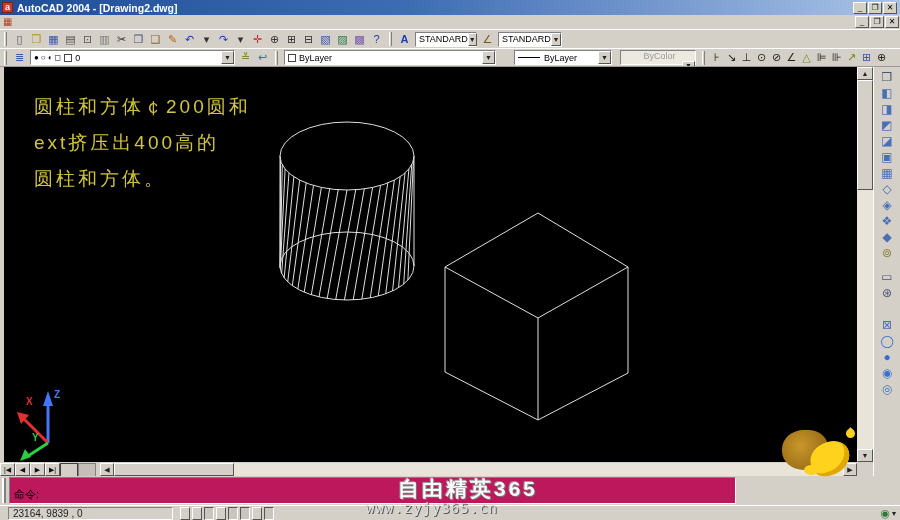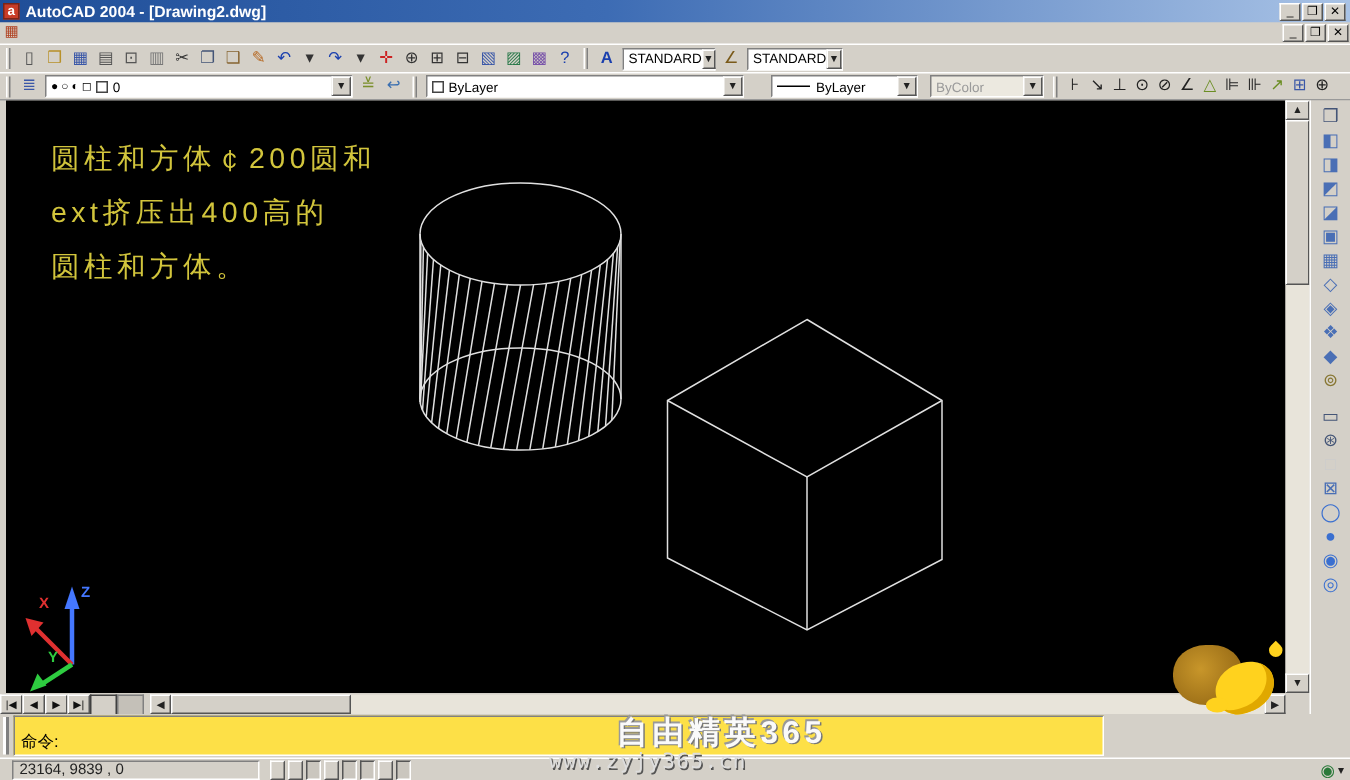--- a/index.html
+++ b/index.html
@@ -32,21 +32,21 @@
   .grip{width:3px;height:14px;border-left:1px solid #fff;border-right:1px solid #808080;margin:0 4px;flex:none;}
   .iconstrip{display:flex;align-items:center;}
   .tbicon{width:17px;height:16px;display:flex;align-items:center;justify-content:center;
     font-size:11px;color:#222;flex:none;cursor:default;}
   .tbicon i{font-style:normal;line-height:1;}
   .combo{height:15px;background:#fff;border:1px solid;border-color:#808080 #fff #fff #808080;
     display:flex;align-items:center;font-size:9px;font-family:"DejaVu Sans Mono","Liberation Mono",monospace;
     padding-left:3px;margin:0 2px;flex:none;color:#000;}
   .combo .dd{margin-left:auto;width:13px;height:13px;background:#d4d0c8;border:1px solid;
     border-color:#fff #555 #555 #fff;font-size:7px;display:flex;align-items:center;justify-content:center;color:#222;}
-  .combo.disabled{background:#ece9e0;color:#9a9a9a;}
+  .combo.disabled{background:#ece9e0;color:#9a9a9a;flex-direction:column;}
   .swatch{width:8px;height:8px;background:#fff;border:1px solid #444;margin-right:3px;flex:none;}
   .ltline{width:22px;border-top:1px solid #000;margin-right:4px;flex:none;}
   .minis{display:flex;align-items:center;gap:2px;margin-right:3px;}
   .minis i{font-style:normal;font-size:8px;line-height:1;}
 
   
   .canvas{position:absolute;left:4px;top:67px;width:853px;height:395px;background:#000;overflow:hidden;}
   .annot{position:absolute;left:30px;top:22px;line-height:36px;font-size:19px;letter-spacing:3px;
     font-family:"DejaVu Sans Mono","Liberation Mono",monospace;white-space:nowrap;}
   .wiresvg{position:absolute;left:0;top:0;}
@@ -74,40 +74,40 @@
   .tab.active{background:#d4d0c8;font-weight:bold;border-color:#404040;}
   .hscroll{flex:1;height:13px;background:#e8e4da;display:flex;align-items:center;margin-left:4px;}
   .hscroll .sarrow{height:13px;width:14px;}
   .hthumb{width:120px;height:13px;background:#d4d0c8;border:1px solid;border-color:#fff #555 #555 #fff;}
   .htrack{flex:1;height:13px;}
 
   
   .cmdwin{position:absolute;left:0;top:476px;width:900px;height:29px;background:#d4d0c8;}
   .cmdgrip{position:absolute;left:2px;top:2px;width:4px;height:25px;
     border-left:2px solid #fff;border-right:2px solid #808080;}
-  .cmdinner{position:absolute;left:9px;top:1px;width:727px;height:27px;background:#fde047;
+  .cmdinner{position:absolute;left:9px;top:1px;width:727px;height:27px;background:#be185d;
     border:1px solid;border-color:#808080 #fff #fff #808080;display:flex;align-items:flex-end;
     padding:1px 4px;font-size:11px;color:#000;}
 
   
   .statusbar{position:absolute;left:0;top:505px;width:900px;height:15px;background:#d4d0c8;
     display:flex;align-items:center;border-top:1px solid #fff;}
   .coords{width:165px;height:13px;border:1px solid;border-color:#808080 #fff #fff #808080;
     padding:0 4px;font-size:10px;color:#222;margin-left:8px;display:flex;align-items:center;flex:none;}
   .toggles{display:flex;margin-left:5px;}
   .toggle{height:13px;padding:0 4px;margin-left:2px;border:1px solid;border-color:#fff #555 #555 #fff;
     font-size:10px;display:flex;align-items:center;white-space:nowrap;color:#000;}
   .toggle.pressed{border-color:#555 #fff #fff #555;background:#cac6be;}
   .statusspacer{flex:1;}
   .commicon{font-size:11px;color:#2a7a3a;margin-right:2px;}
   .statusdd{font-size:8px;color:#222;margin-right:4px;}
 
   
   .wm{position:absolute;left:366px;top:477px;z-index:60;pointer-events:none;}
-  .wm1{font-size:21px;font-weight:bold;letter-spacing:3px;margin-left:45px;color:#fafafa;
+  .wm1{font-size:21px;font-weight:bold;letter-spacing:3px;margin-left:32px;color:#fafafa;
     text-shadow:1px 1px 0 #777,-1px -1px 0 #999;line-height:1.1;}
   .wm2{font-size:14px;font-family:"DejaVu Sans Mono","Liberation Mono",monospace;color:#ddd;
     text-shadow:1px 1px 0 #555;letter-spacing:1px;line-height:1.2;}
   .mascot{position:absolute;left:778px;top:427px;width:85px;height:52px;z-index:55;pointer-events:none;}
   .mane{position:absolute;left:4px;top:3px;width:46px;height:40px;border-radius:50% 45% 55% 50%;
     background:radial-gradient(circle at 40% 40%,#c8962a,#8a5f10);}
   .mbody{position:absolute;left:32px;top:15px;width:40px;height:33px;background:#ffd21e;
     border-radius:55% 45% 60% 40%;transform:rotate(-15deg);box-shadow:inset -4px -4px 0 #e0a800;}
   .mpaw{position:absolute;left:26px;top:38px;width:15px;height:10px;background:#ffd21e;border-radius:50%;}
   .mdrop{position:absolute;left:68px;top:2px;width:9px;height:9px;background:#ffd21e;

